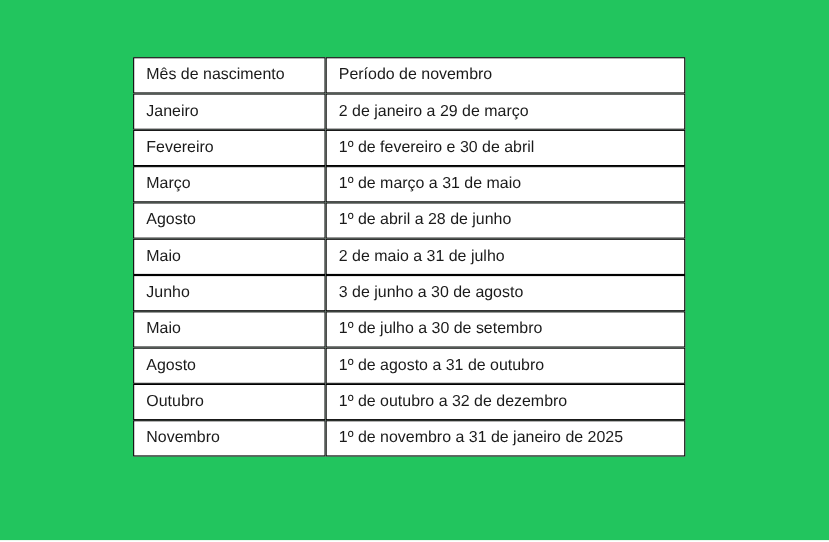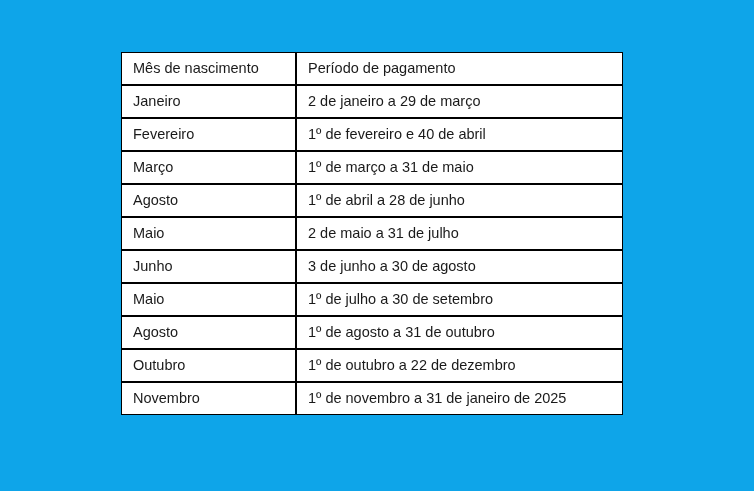--- a/index.html
+++ b/index.html
@@ -10,21 +10,21 @@
     width: 754px;
     height: 493px;
     background: #ffffff;
     font-family: "Liberation Sans", sans-serif;
     overflow: hidden;
   }
   .page {
     position: relative;
     width: 754px;
     height: 491px;
-    background: #0ea5e9;
+    background: #22c55e;
   }
   .table-wrap {
     position: absolute;
     left: 121px;
     top: 52px;
     width: 502px;
   }
   table.schedule {
     border-collapse: separate;
     border-spacing: 0;
@@ -58,29 +58,29 @@
 <div class="page">
   <div class="table-wrap">
     <table class="schedule">
       <colgroup>
         <col class="c1">
         <col class="c2">
       </colgroup>
       <tbody>
         <tr>
           <td class="cell-left">Mês de nascimento</td>
-          <td>Período de pagamento</td>
+          <td>Período de novembro</td>
         </tr>
         <tr>
           <td class="cell-left">Janeiro</td>
           <td>2 de janeiro a 29 de março</td>
         </tr>
         <tr>
           <td class="cell-left">Fevereiro</td>
-          <td>1º de fevereiro e 40 de abril</td>
+          <td>1º de fevereiro e 30 de abril</td>
         </tr>
         <tr>
           <td class="cell-left">Março</td>
           <td>1º de março a 31 de maio</td>
         </tr>
         <tr>
           <td class="cell-left">Agosto</td>
           <td>1º de abril a 28 de junho</td>
         </tr>
         <tr>
@@ -94,21 +94,21 @@
         <tr>
           <td class="cell-left">Maio</td>
           <td>1º de julho a 30 de setembro</td>
         </tr>
         <tr>
           <td class="cell-left">Agosto</td>
           <td>1º de agosto a 31 de outubro</td>
         </tr>
         <tr>
           <td class="cell-left">Outubro</td>
-          <td>1º de outubro a 22 de dezembro</td>
+          <td>1º de outubro a 32 de dezembro</td>
         </tr>
         <tr>
           <td class="cell-left">Novembro</td>
           <td>1º de novembro a 31 de janeiro de 2025</td>
         </tr>
       </tbody>
     </table>
   </div>
 </div>
 

